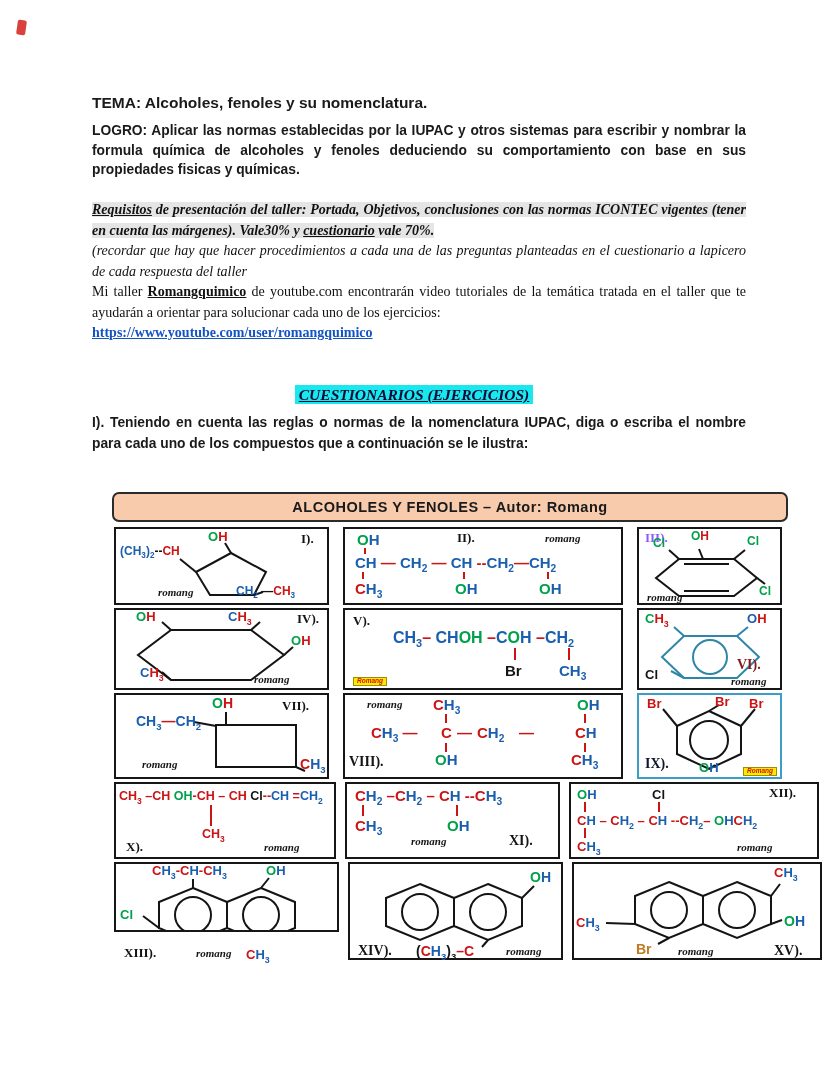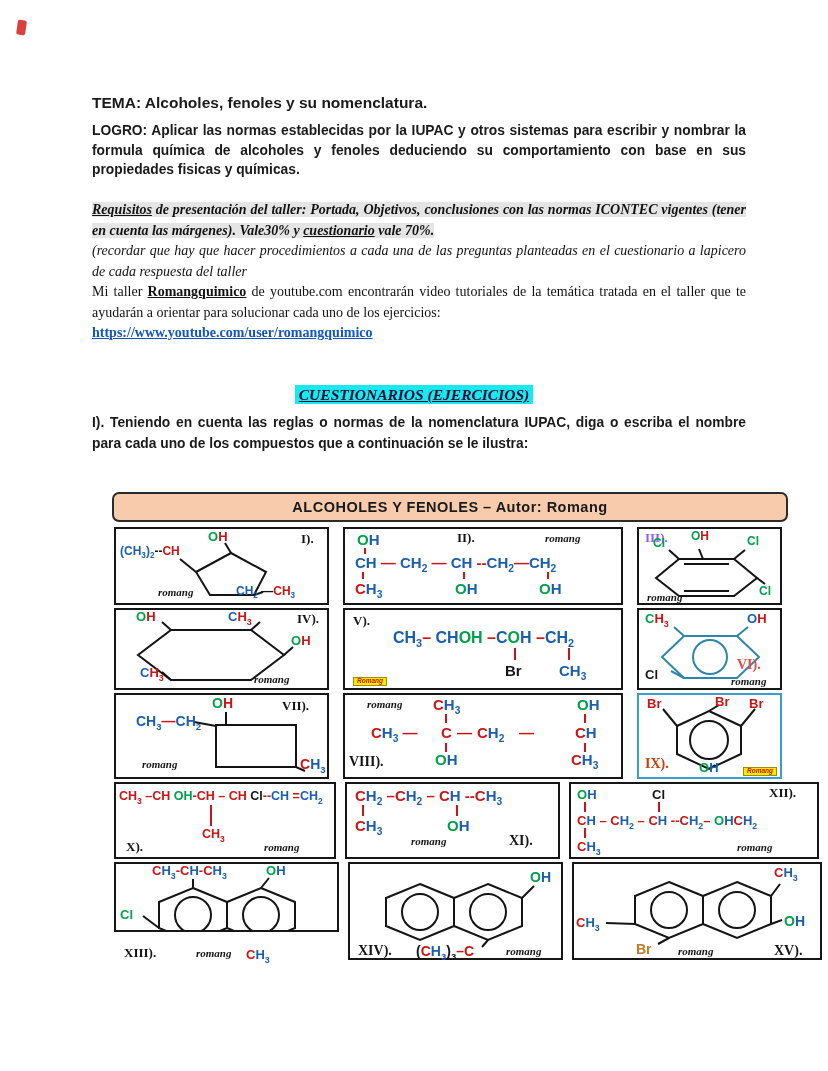--- a/index.html
+++ b/index.html
@@ -149,21 +149,21 @@
           <svg class="struct-svg">
             <polygon points="45,26 98,26 120,47 98,68 45,68 23,47" fill="none" stroke="#2e86a8" stroke-width="2"></polygon>
             <circle cx="71" cy="47" r="17" fill="none" stroke="#2e86a8" stroke-width="2"></circle>
             <line x1="45" y1="26" x2="35" y2="17" fill="none" stroke="#2e86a8" stroke-width="2"></line>
             <line x1="98" y1="26" x2="109" y2="17" fill="none" stroke="#2e86a8" stroke-width="2"></line>
             <line x1="45" y1="68" x2="32" y2="61" fill="none" stroke="#2e86a8" stroke-width="2"></line>
           </svg>
           <span class="st" style="left: 6px; top: 2px; font-size: 13px;"><span style="color: rgb(0, 161, 75);">C</span><span style="color: rgb(204, 20, 20);">H</span><sub style="color: rgb(204, 20, 20);">3</sub></span>
           <span class="st" style="left: 108px; top: 2px; font-size: 13px;"><span style="color: rgb(26, 95, 174);">O</span><span style="color: rgb(204, 20, 20);">H</span></span>
           <span class="st" style="left: 6px; top: 58px; font-size: 13px;"><span style="color: rgb(20, 20, 20);">Cl</span></span>
-          <span class="st lbl" style="left: 98px; top: 48px; font-size: 14px;"><span style="color: #ef4444;">VI).</span></span>
+          <span class="st lbl" style="left: 98px; top: 48px; font-size: 14px;"><span style="color: #7f1d1d;">VI).</span></span>
           <span class="st wm" style="left: 92px; top: 66px;"><span style="color: rgb(20, 20, 20);">romang</span></span>
         </div>
     </div>
     <div class="grow g1">
       <div class="sbox b-VII">
           <svg class="struct-svg">
             <polygon points="100,30 180,30 180,72 100,72" fill="none" stroke="#141414" stroke-width="2"></polygon>
             <line x1="110" y1="30" x2="110" y2="17" fill="none" stroke="#141414" stroke-width="2"></line>
             <line x1="78" y1="27" x2="100" y2="31" fill="none" stroke="#141414" stroke-width="2"></line>
             <line x1="180" y1="72" x2="189" y2="76" fill="none" stroke="#141414" stroke-width="2"></line>
@@ -200,21 +200,21 @@
             <circle cx="70" cy="45" r="19" fill="none" stroke="#141414" stroke-width="2"></circle>
             <line x1="70" y1="16" x2="80" y2="10" fill="none" stroke="#141414" stroke-width="2"></line>
             <line x1="38" y1="31" x2="24" y2="14" fill="none" stroke="#141414" stroke-width="2"></line>
             <line x1="102" y1="31" x2="116" y2="14" fill="none" stroke="#141414" stroke-width="2"></line>
             <line x1="70" y1="74" x2="76" y2="70" fill="none" stroke="#141414" stroke-width="2"></line>
           </svg>
           <span class="st" style="left: 76px; top: 0px; font-size: 13px;"><span style="color: rgb(204, 20, 20);">Br</span></span>
           <span class="st" style="left: 8px; top: 2px; font-size: 13px;"><span style="color: rgb(204, 20, 20);">Br</span></span>
           <span class="st" style="left: 110px; top: 2px; font-size: 13px;"><span style="color: rgb(204, 20, 20);">Br</span></span>
           <span class="st" style="left: 60px; top: 66px; font-size: 13px;"><span style="color: rgb(0, 161, 75);">O</span><span style="color: rgb(26, 95, 174);">H</span></span>
-          <span class="st lbl" style="left: 6px; top: 62px; font-size: 14px;"><span style="color: #c2410c;">IX).</span></span>
+          <span class="st lbl" style="left: 6px; top: 62px; font-size: 14px;"><span style="color: #0f172a;">IX).</span></span>
           <span class="st badge" style="left: 104px; top: 72px;"><span style="color: rgb(204, 20, 20);">Romang</span></span>
         </div>
     </div>
     <div class="grow g2">
       <div class="sbox b-X">
           <svg class="struct-svg">
             <line x1="95" y1="21" x2="95" y2="42" fill="none" stroke="#cc1414" stroke-width="2"></line>
           </svg>
           <span class="st" style="left: 3px; top: 6px; font-size: 12.5px;"><span style="color: rgb(204, 20, 20);">CH</span><sub style="color: rgb(204, 20, 20);">3</sub><span style="color: rgb(204, 20, 20);"> –</span><span style="color: rgb(204, 20, 20);">CH</span><span style="color: rgb(20, 20, 20);"> </span><span style="color: rgb(0, 161, 75);">OH</span><span style="color: rgb(204, 20, 20);">-</span><span style="color: rgb(204, 20, 20);">CH</span><span style="color: rgb(204, 20, 20);"> – </span><span style="color: rgb(204, 20, 20);">CH</span><span style="color: rgb(20, 20, 20);"> </span><span style="color: rgb(20, 20, 20);">Cl</span><span style="color: rgb(204, 20, 20);">--</span><span style="color: rgb(26, 95, 174);">CH</span><span style="color: rgb(204, 20, 20);"> =</span><span style="color: rgb(26, 95, 174);">CH</span><sub style="color: rgb(26, 95, 174);">2</sub></span>
           <span class="st" style="left: 86px; top: 44px; font-size: 12.5px;"><span style="color: rgb(204, 20, 20);">C</span><span style="color: rgb(204, 20, 20);">H</span><sub style="color: rgb(204, 20, 20);">3</sub></span>

